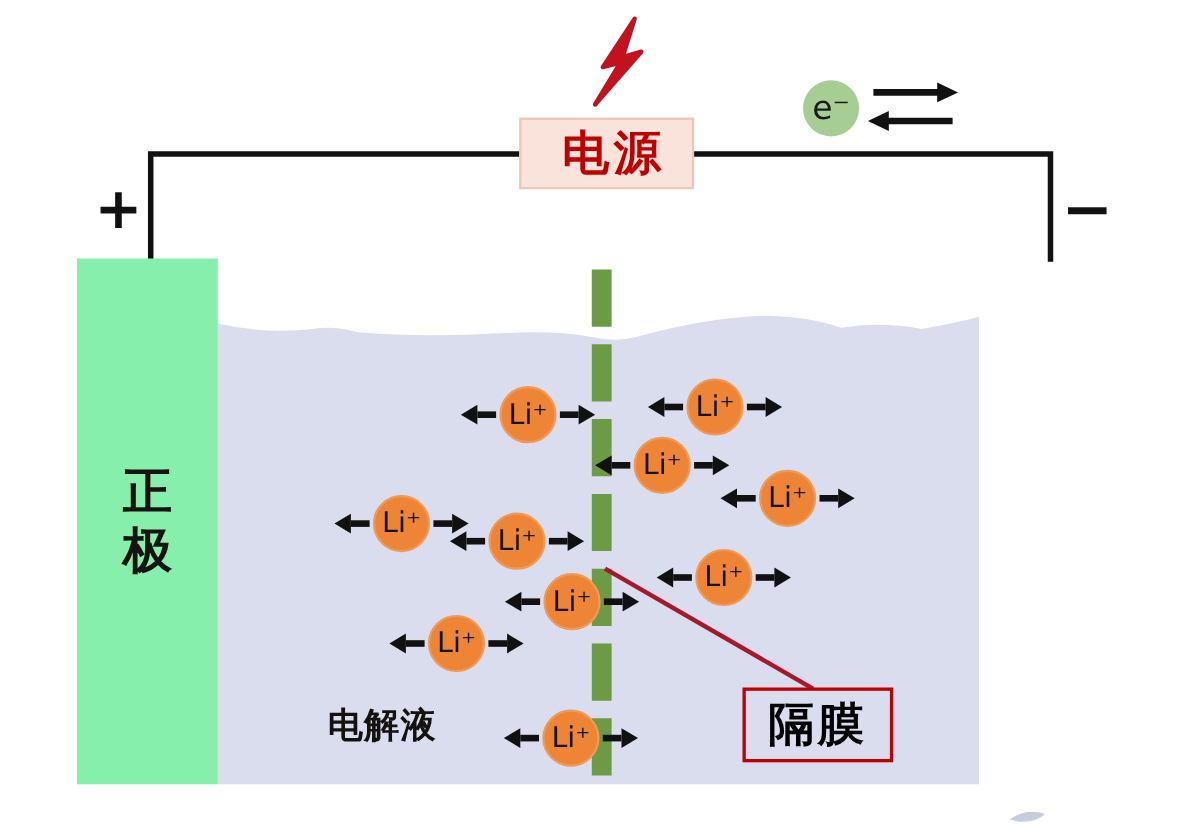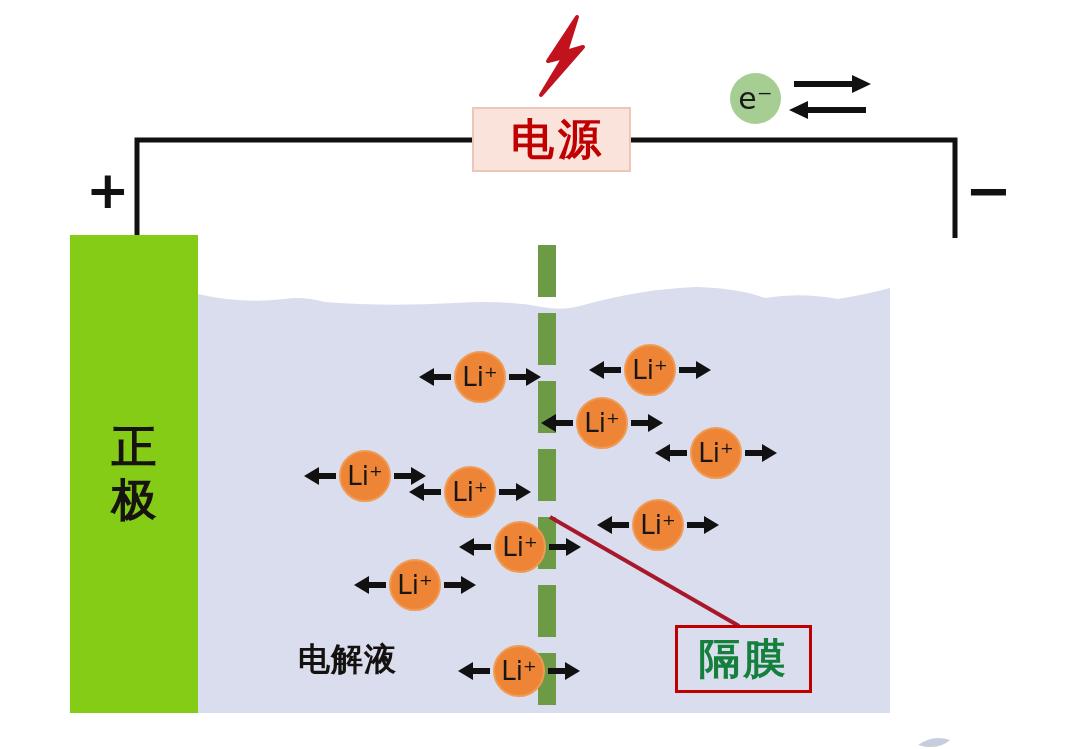--- a/index.html
+++ b/index.html
@@ -4,21 +4,21 @@
 <style>
   html,body{margin:0;padding:0;background:#ffffff;}
   .canvas{
     position:relative;width:1080px;height:749px;background:#ffffff;overflow:hidden;
     font-family:"Liberation Serif","DejaVu Serif",serif;
   }
   svg.layer{position:absolute;left:0;top:0;width:1080px;height:749px;}
 
   
   .electrode{position:absolute;display:flex;align-items:center;justify-content:center;}
-  .electrode.pos{left:70px;top:235px;width:128px;height:478px;background:#84cc16;}
+  .electrode.pos{left:70px;top:235px;width:128px;height:478px;background:#86efac;}
   .electrode.neg{left:890px;top:237px;width:128px;height:475px;background:#BD9318;}
   .electrode-label{
     width:1em;font-size:45px;font-weight:700;color:#171311;line-height:1.18;
     word-break:break-all;text-align:center;
   }
 
   
   .terminal{position:absolute;font-family:"DejaVu Sans",sans-serif;font-weight:900;color:#111;}
   .terminal.plus{left:86px;top:160px;font-size:52px;}
   .terminal.minus{left:965px;top:158px;font-size:56px;}
@@ -40,21 +40,21 @@
 
   
   .electrolyte-label{
     position:absolute;left:298px;top:638px;font-size:32px;font-weight:700;color:#14110f;
     letter-spacing:1px;
   }
   .separator-box{
     position:absolute;left:675px;top:625px;width:137px;height:68px;box-sizing:border-box;
     border:3px solid #C00000;display:flex;align-items:center;justify-content:center;
   }
-  .separator-label{font-size:42px;font-weight:700;color:#15803d;letter-spacing:3px;}
+  .separator-label{font-size:42px;font-weight:700;color:#000000;letter-spacing:3px;}
 
   
   .ion{
     position:absolute;display:flex;align-items:center;transform:translate(-50%,-50%);
   }
   .ion .circle{
     width:52px;height:52px;border-radius:50%;background:#EE8435;border:2px solid #F09B55;
     box-sizing:border-box;display:flex;align-items:center;justify-content:center;
     font-family:"DejaVu Sans",sans-serif;font-size:26px;font-weight:400;color:#161616;
   }

